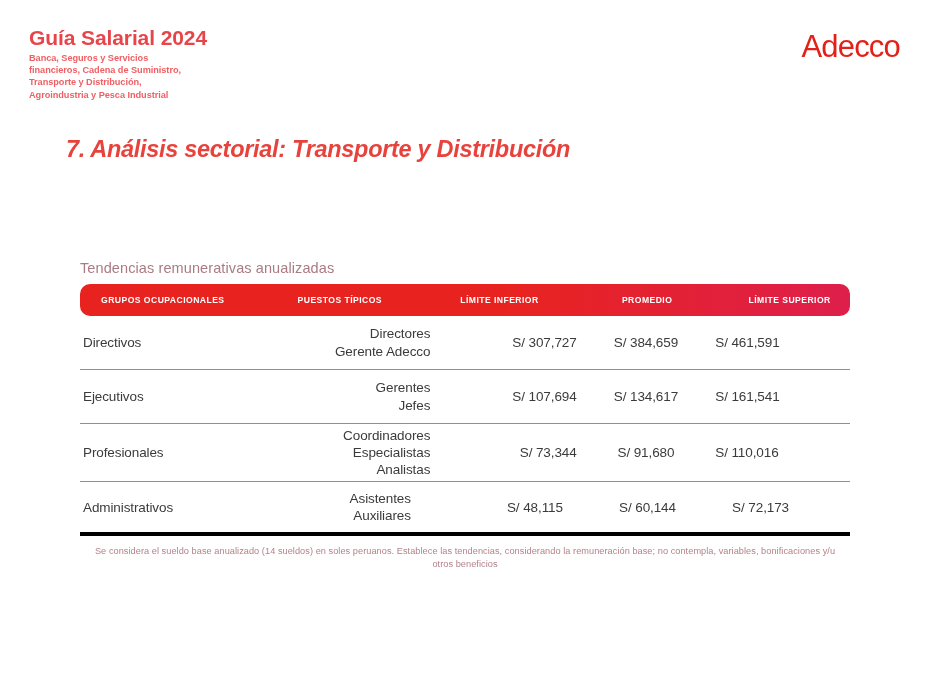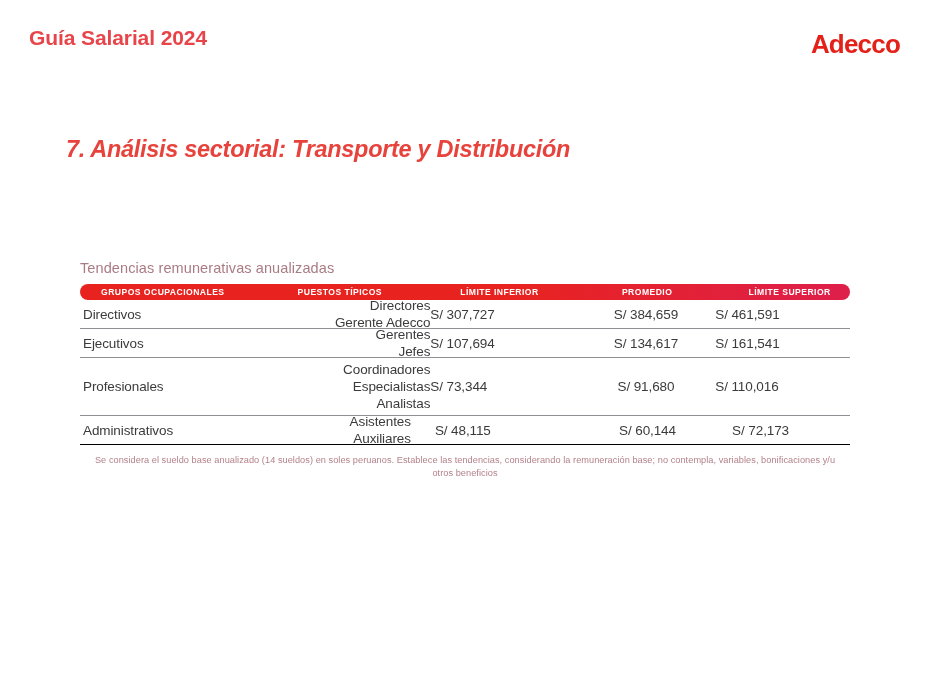--- a/index.html
+++ b/index.html
@@ -37,22 +37,22 @@
     color: #ef5f63;
     line-height: 1.32;
     letter-spacing: -0.05px;
   }
   .brand-sub div { white-space: nowrap; }
 
   .adecco-logo {
     position: absolute;
     right: 25px;
     top: 31px;
-    font-size: 26px;
-    font-weight: bold;
+    font-size: 31px;
+    font-weight: normal;
     color: #e32119;
     letter-spacing: -0.8px;
     line-height: 1;
     text-align: right;
   }
 
   
   .section-title {
     position: absolute;
     left: 66px;
@@ -74,21 +74,21 @@
   }
   .table-caption {
     font-size: 14.5px;
     color: #a97b83;
     letter-spacing: 0.1px;
     margin-bottom: 8px;
   }
 
   .hdr-row-wrap {
     position: relative;
-    height: 16px;
+    height: 32px;
     background: linear-gradient(to right, #e8231f 0%, #e8231f 55%, #de1f4b 100%);
     border-radius: 10px;
     display: flex;
     align-items: center;
     gap: 20px;
   }
   .hdr-cell {
     font-size: 8.6px;
     font-weight: bold;
     color: #ffffff;
@@ -102,53 +102,59 @@
   .hdr-c3 { width: 18.0%; }
   .hdr-c4 { width: 17.5%; }
 
   .body-rows { width: 100%; }
   .drow {
     display: flex;
     align-items: center;
     border-bottom: 1.6px solid #8f9093;
     box-sizing: border-box;
   }
-  .drow.last { border-bottom: 1px solid #000000; gap: 24px; }
+  .drow.last { border-bottom: 4px solid #000000; gap: 24px; }
 
   .dcell {
     font-size: 13.5px;
     color: #3b3b3d;
     box-sizing: border-box;
     letter-spacing: -0.1px;
   }
   .c0 { width: 24.0%; text-align: left; padding-left: 3px; }
   .c1 { width: 21.5%; text-align: right; line-height: 1.28; }
-  .c2 { width: 19.0%; text-align: left; }
+  .c2 { width: 19.0%; text-align: right; }
   .c3 { width: 18.0%; text-align: center; }
   .c4 { width: 17.5%; text-align: left; }
 
-  .r-h2 { height: 29px; }
+  .r-h2 { height: 54px; }
   .r-h3 { height: 58px; }
 
   .table-note {
     margin-top: 9px;
     font-size: 9.2px;
     font-weight: normal;
     color: #b3818a;
     text-align: center;
     line-height: 1.45;
     letter-spacing: 0.05px;
     padding: 0 6px;
   }
 </style>
 </head>
 <body>
 
 <div class="brand-header">
   <div class="brand-title">Guía Salarial 2024</div>
+  <div class="brand-sub">
+    <div>Banca, Seguros y Servicios</div>
+    <div>financieros, Cadena de Suministro,</div>
+    <div>Transporte y Distribución,</div>
+    <div>Agroindustria y Pesca Industrial</div>
+  </div>
 </div>
 
 <div class="adecco-logo">Adecco</div>
 
 <div class="section-title">7. Análisis sectorial: Transporte y Distribución</div>
 
 <div class="table-block">
 
   <div class="table-caption">Tendencias remunerativas anualizadas</div>
 

